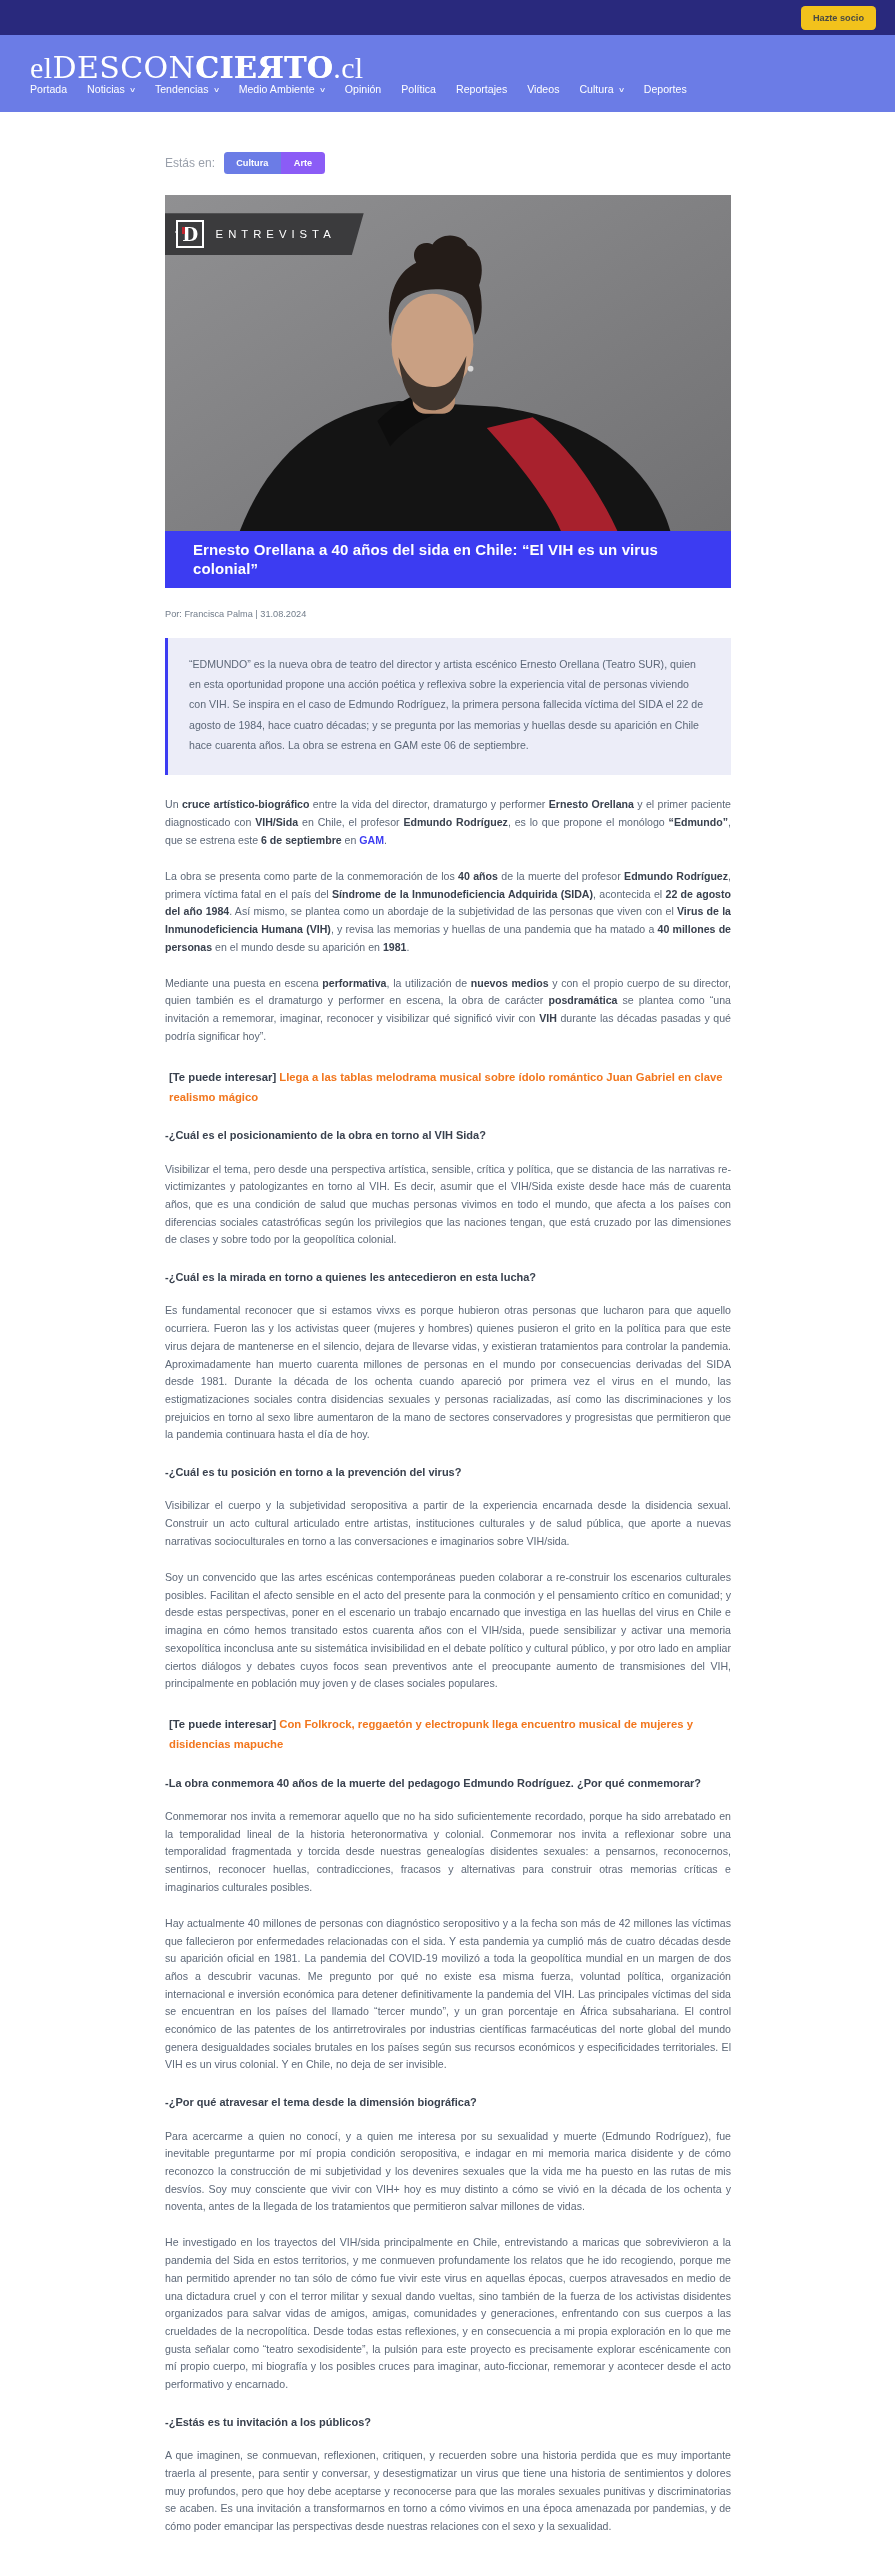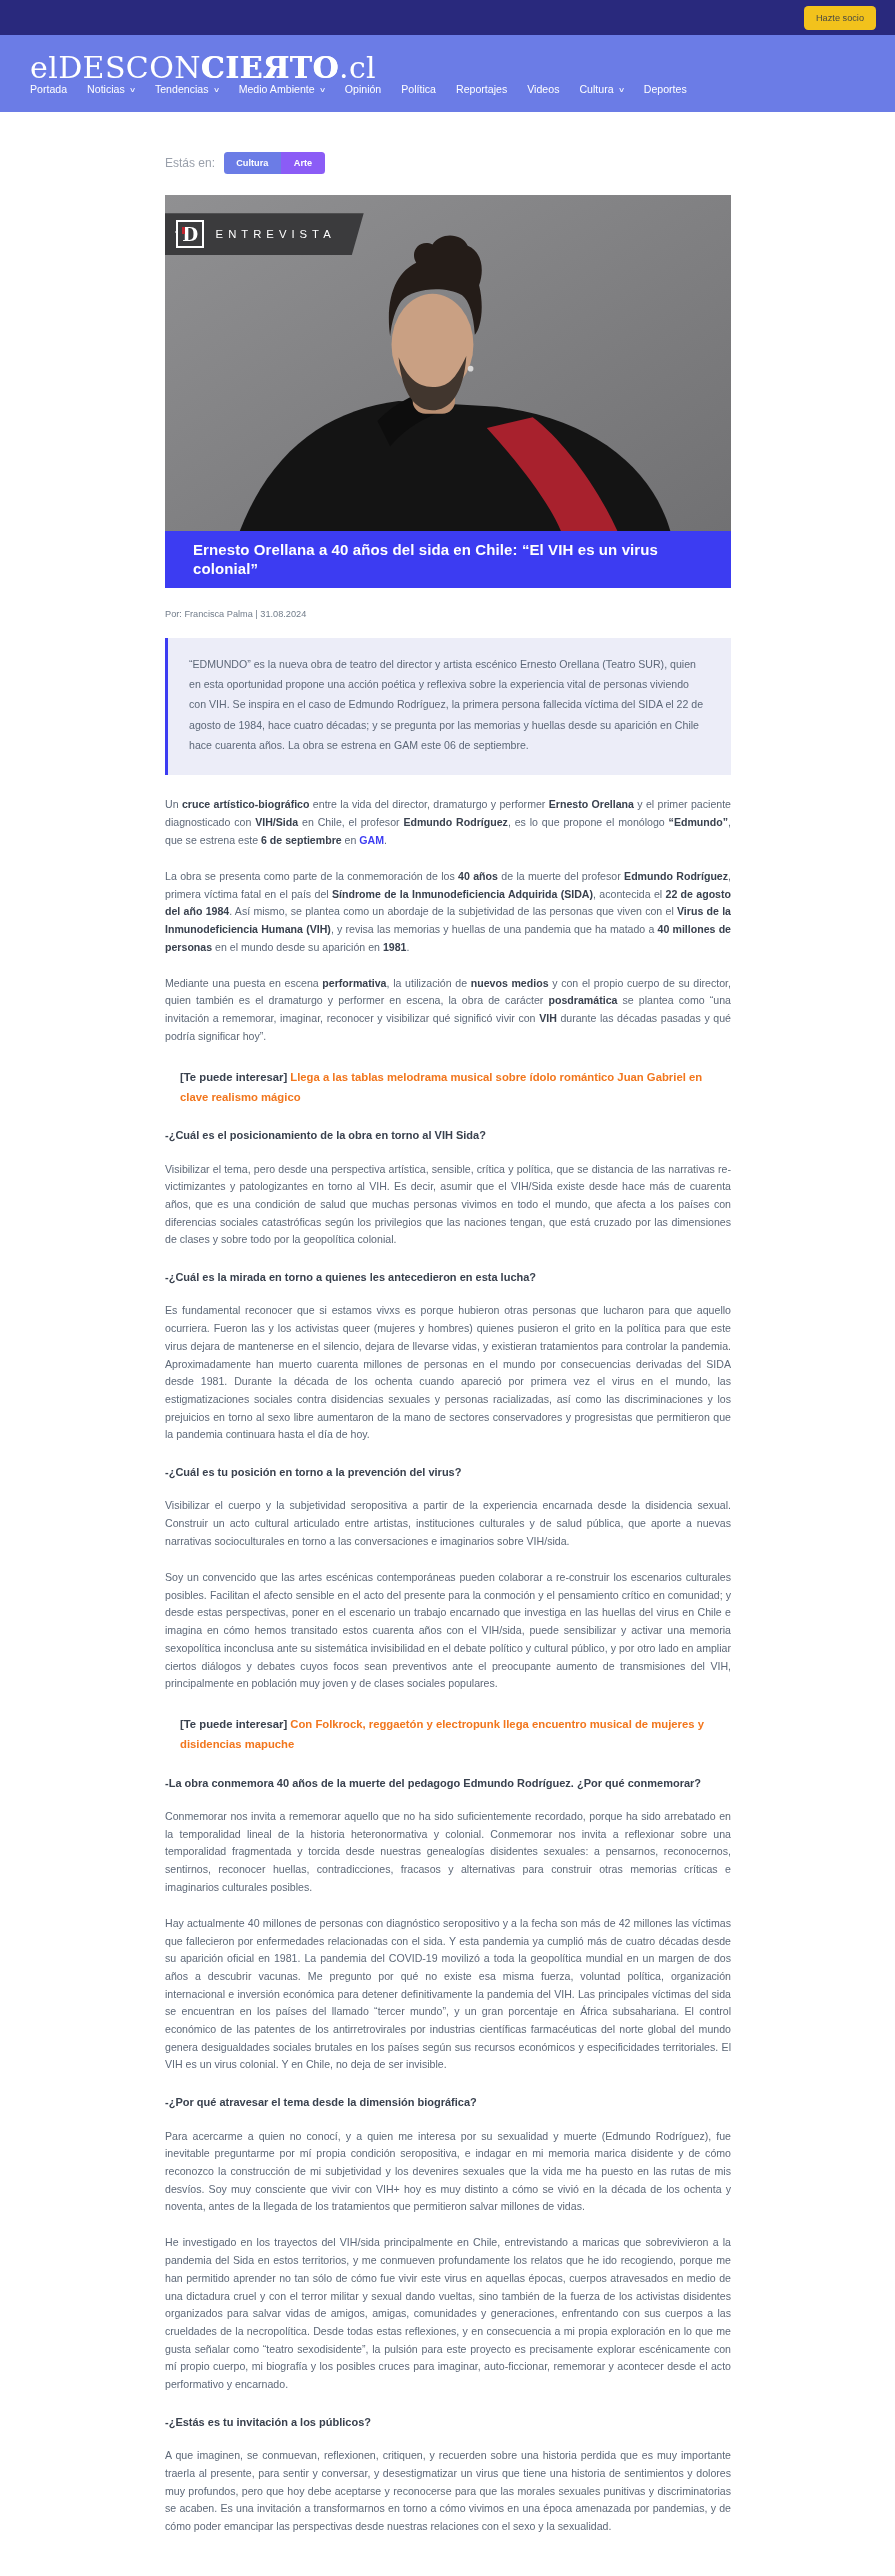--- a/index.html
+++ b/index.html
@@ -17,41 +17,41 @@
     display: flex;
     align-items: center;
     justify-content: flex-end;
   }
   .cta-btn {
     margin-right: 20px;
     background: #f2c21c;
     color: #4a4a43;
     border: none;
     font-family: "Liberation Sans", sans-serif;
-    font-weight: 400;
+    font-weight: 700;
     font-size: 9.2px;
     padding: 7px 12px;
     border-radius: 4.2px;
     cursor: pointer;
   }
   
   .header {
     background: #6b7ce6;
     padding: 18.4px 30px 17px 30px;
   }
   .logo {
     color: #ffffff;
     font-family: "DejaVu Serif", serif;
     font-size: 30px;
     line-height: 1;
     letter-spacing: 0.4px;
     cursor: pointer;
     display: inline-block;
   }
-  .logo .lg-small { font-weight: 400; }
+  .logo .lg-small { font-weight: 400; font-family: Liberation Serif, serif; }
   .logo .lg-caps { font-weight: 400; }
   .logo .lg-heavy { font-weight: 700; text-shadow: 0.4px 0 0 #fff; }
   .nav {
     display: flex;
     align-items: center;
     gap: 20px;
   }
   .nav-item {
     color: #ffffff;
     font-size: 10.6px;
@@ -170,21 +170,21 @@
   .question {
     font-size: 11px;
     font-weight: 700;
     color: #39414e;
     margin: 21px 0 17px 0;
     line-height: 1.4;
   }
   .related {
     font-size: 11.3px;
     line-height: 1.8;
-    margin: 21px 15px;
+    margin: 21px 4px;
     font-weight: 700;
   }
   .related-prefix { color: #39414e; }
   .related-link { color: #f2761d; text-decoration: none; cursor: pointer; }
 </style>
 </head>
 <body>
 
 <div class="topbar">
   <button class="cta-btn">Hazte socio</button>

